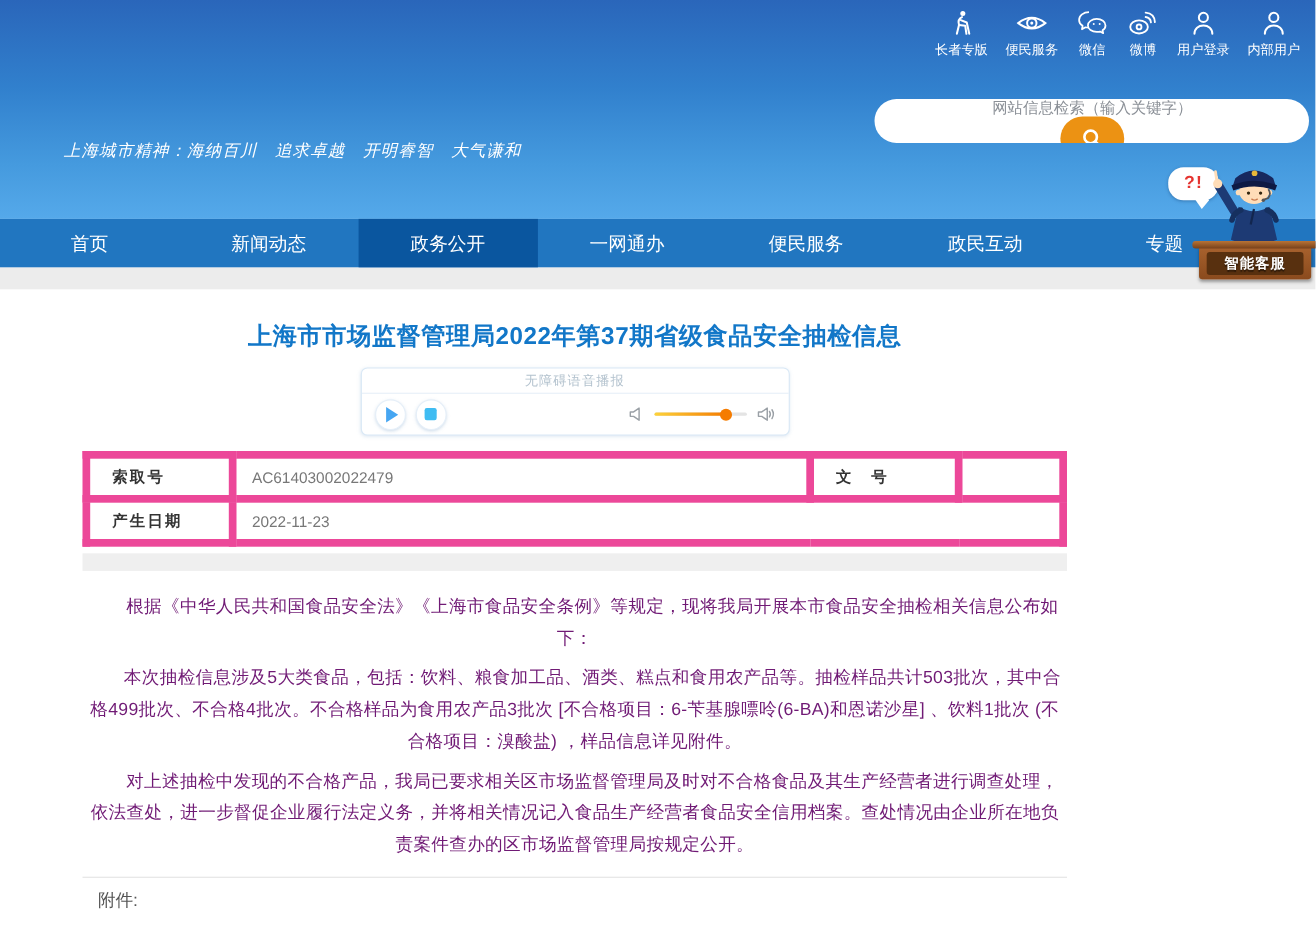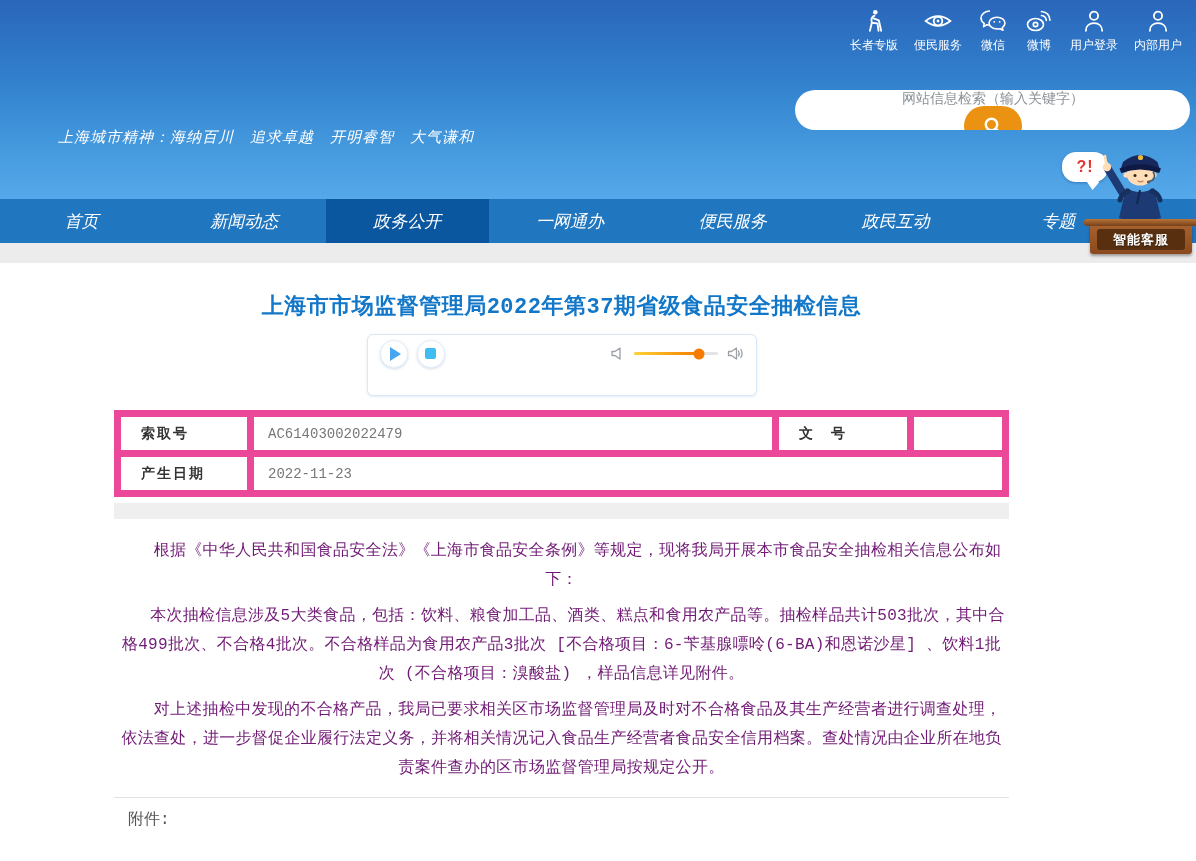--- a/index.html
+++ b/index.html
@@ -36,21 +36,21 @@
     padding:0 18px; font-size:14px; color:#333;
     font-family:"Liberation Sans","DejaVu Sans",sans-serif;
   }
   .search input::placeholder { color:#8b9097; opacity:1; }
   .search-btn {
     width:58px; height:40px; background:#ec9213; border-radius:20px;
     display:flex; align-items:center; justify-content:center; cursor:pointer; flex:none;
   }
 
   
-  .nav { height:44px; display:flex; background:#2176c0; position:relative; z-index:2;font-style:italic; }
+  .nav { height:44px; display:flex; background:#2176c0; position:relative; z-index:2; }
   .nav-item {
     flex:1; display:flex; align-items:center; justify-content:center;
     color:#fff; font-size:17px; cursor:pointer; white-space:nowrap;
   }
   .nav-item.active { background:#0a569f; }
   .nav-item.shift-left { padding-right:56px; }
   .sub-strip { height:20px; background:#ececec; }
 
   
   .mascot { position:absolute; top:142px; right:4px; width:136px; height:112px; z-index:5; }
@@ -75,21 +75,21 @@
     background:linear-gradient(180deg,#b97436,#77401a); border-radius:3px;
   }
   .podium-plate {
     position:absolute; inset:5px 7px 4px 7px; background:#58300f; border-radius:3px;
     display:flex; align-items:center; justify-content:center;
     color:#fff; font-size:13px; font-weight:bold; letter-spacing:1px;
     text-shadow:0 1px 1px rgba(0,0,0,.5);
   }
 
   
-  .content { width:895px; margin-left:114px; position:relative;font-family:Liberation Mono, monospace; }
+  .content { width:895px; margin-left:75px; position:relative; }
   .article-title {
     margin-top:28px; text-align:center;
     color:#1277c8; font-size:22px; font-weight:bold; letter-spacing:0.5px;
   }
   .player {
     width:390px; height:62px; margin:13px auto 0;
     border:1px solid #d9e8f6; border-radius:6px; background:#fff;
     box-shadow:0 1px 3px rgba(140,175,210,.25);
   }
   .player-head {
@@ -260,20 +260,21 @@
     <div class="podium">
       <div class="podium-plate">智能客服</div>
     </div>
   </div>
 
   <div class="content">
 
     <div class="article-title">上海市市场监督管理局2022年第37期省级食品安全抽检信息</div>
 
     <div class="player">
+      <div class="player-head">无障碍语音播报</div>
       <div class="player-body">
         <div class="btn-circle">
           <span class="play-tri"></span>
         </div>
         <div class="btn-circle">
           <span class="stop-sq"></span>
         </div>
         <div class="volume">
           <span>
             <svg width="15" height="15" viewBox="0 0 15 15" fill="none" stroke="#9aa0a6" stroke-width="1.3" stroke-linejoin="round">

